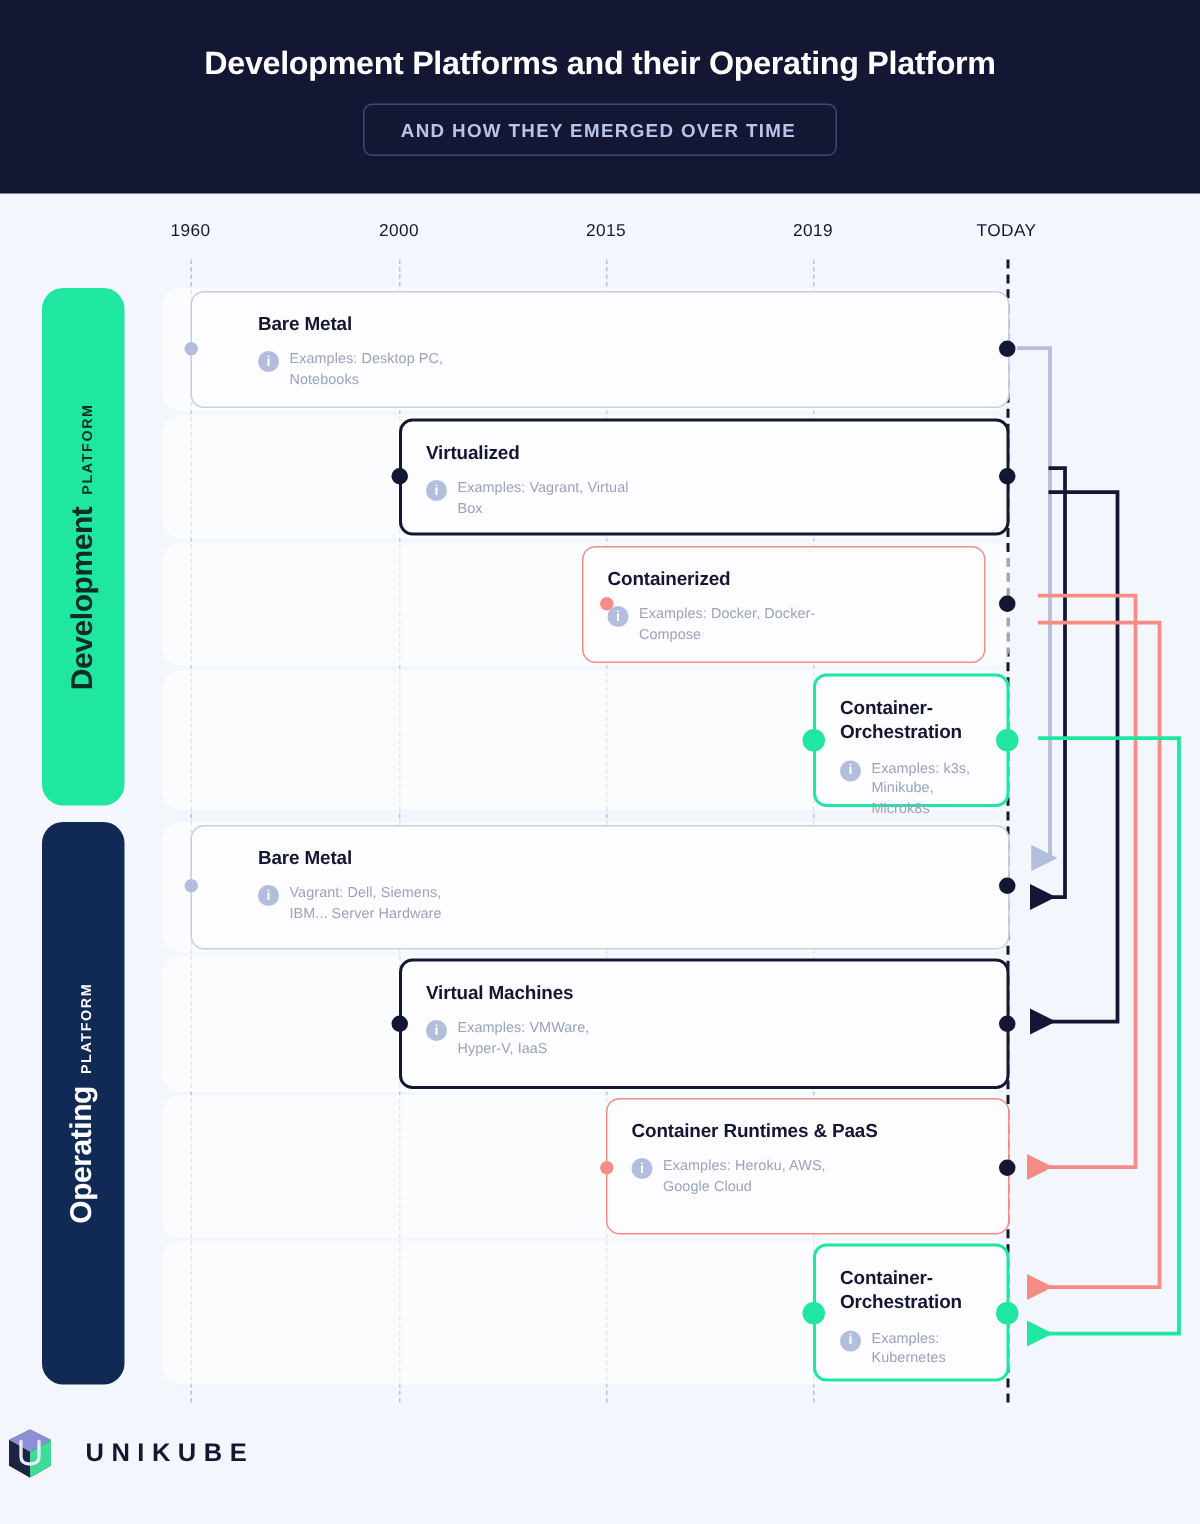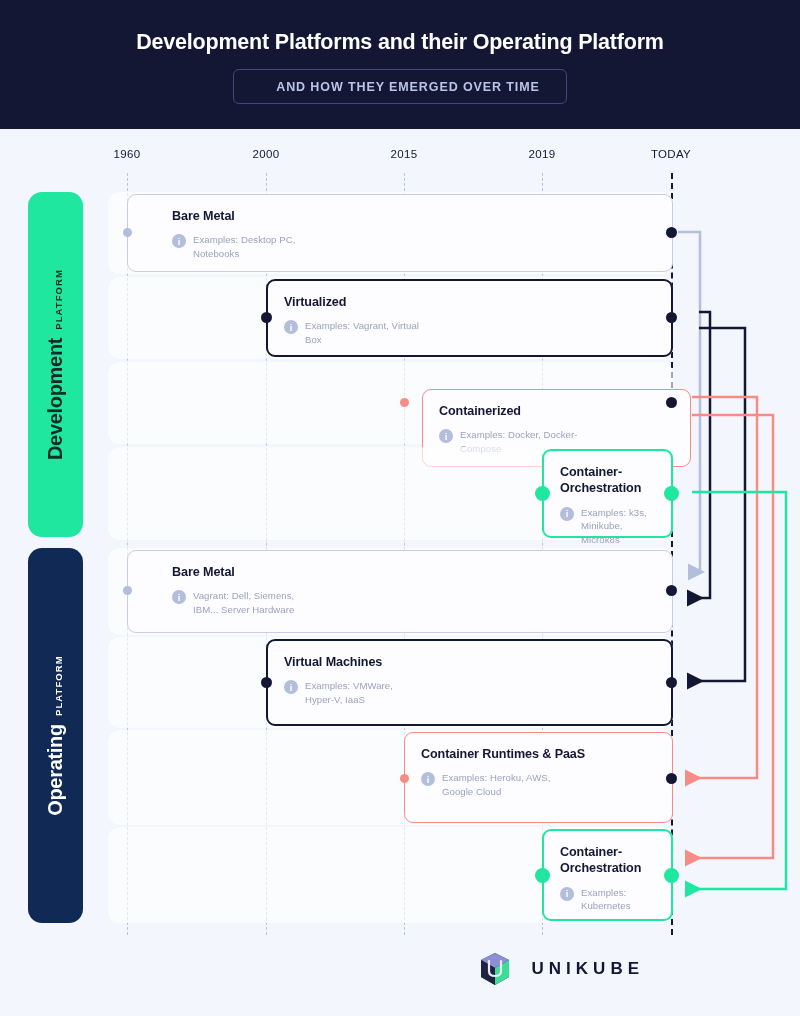--- a/index.html
+++ b/index.html
@@ -24,21 +24,21 @@
     font-size:21.5px;
     font-weight:bold;
     letter-spacing:-0.2px;
     text-align:center;
     white-space:nowrap;
   }
   .header-badge{
     margin-top:14px;
     border:1.5px solid #3e4a77;
     border-radius:6px;
-    padding:10px 26px 9px 42px;
+    padding:10px 26px 9px 24px;
     color:#b9c4e8;
     font-size:12.5px;
     font-weight:bold;
     letter-spacing:0.9px;
     white-space:nowrap;
   }
 
   
   .axis-label{
     position:absolute;
@@ -141,21 +141,21 @@
   .dot-sm{width:9px;height:9px;}
   .dot-md{width:11px;height:11px;}
   .dot-lg{width:15px;height:15px;}
 
   
   #connectors{position:absolute;left:0;top:0;width:800px;height:1016px;pointer-events:none;}
 
   
   .footer{
     position:absolute;left:0;top:938px;width:644px;height:62px;
-    display:flex;align-items:center;justify-content:flex-end;gap:17px;
+    display:flex;align-items:center;justify-content:flex-start;gap:17px;
   }
   .brandname{
     font-size:17px;font-weight:bold;color:#131733;letter-spacing:5px;
   }
 </style>
 </head>
 <body>
 
 <div id="stage">
 
@@ -205,21 +205,21 @@
       <div class="card b-navy" style="left: 266px; top: 279px; width: 407px; height: 78px;">
         <div class="c-title">Virtualized</div>
         <div class="c-ex">
           <span class="infoicon">i</span>
           <span class="c-extext" style="max-width: 118px;">Examples: Vagrant, Virtual Box</span>
         </div>
       </div>
       <div class="dot dot-md" style="background: rgb(19, 23, 51); left: 260.5px; top: 311.5px;"></div>
       <div class="dot dot-md" style="background: rgb(19, 23, 51); left: 665.5px; top: 311.5px; width: 11px; height: 11px;"></div>
       <div class="rowbg" style="top: 362px; height: 82px;"></div>
-      <div class="card b-red" style="left: 422px; top: 364px; width: 269px; height: 78px; margin-top: 25px;">
+      <div class="card b-red" style="left: 388px; top: 364px; width: 269px; height: 78px;">
         <div class="c-title">Containerized</div>
         <div class="c-ex">
           <span class="infoicon">i</span>
           <span class="c-extext" style="max-width: 118px;">Examples: Docker, Docker-Compose</span>
         </div>
       </div>
       <div class="dot dot-sm" style="background: rgb(245, 141, 134); left: 399.5px; top: 397.5px;"></div>
       <div class="dot dot-sm" style="background: rgb(19, 23, 51); left: 665.5px; top: 396.5px; width: 11px; height: 11px;"></div>
       <div class="rowbg" style="top: 447px; height: 93px;"></div>
       <div class="card b-green" style="left: 542px; top: 449px; width: 131px; height: 89px;">

